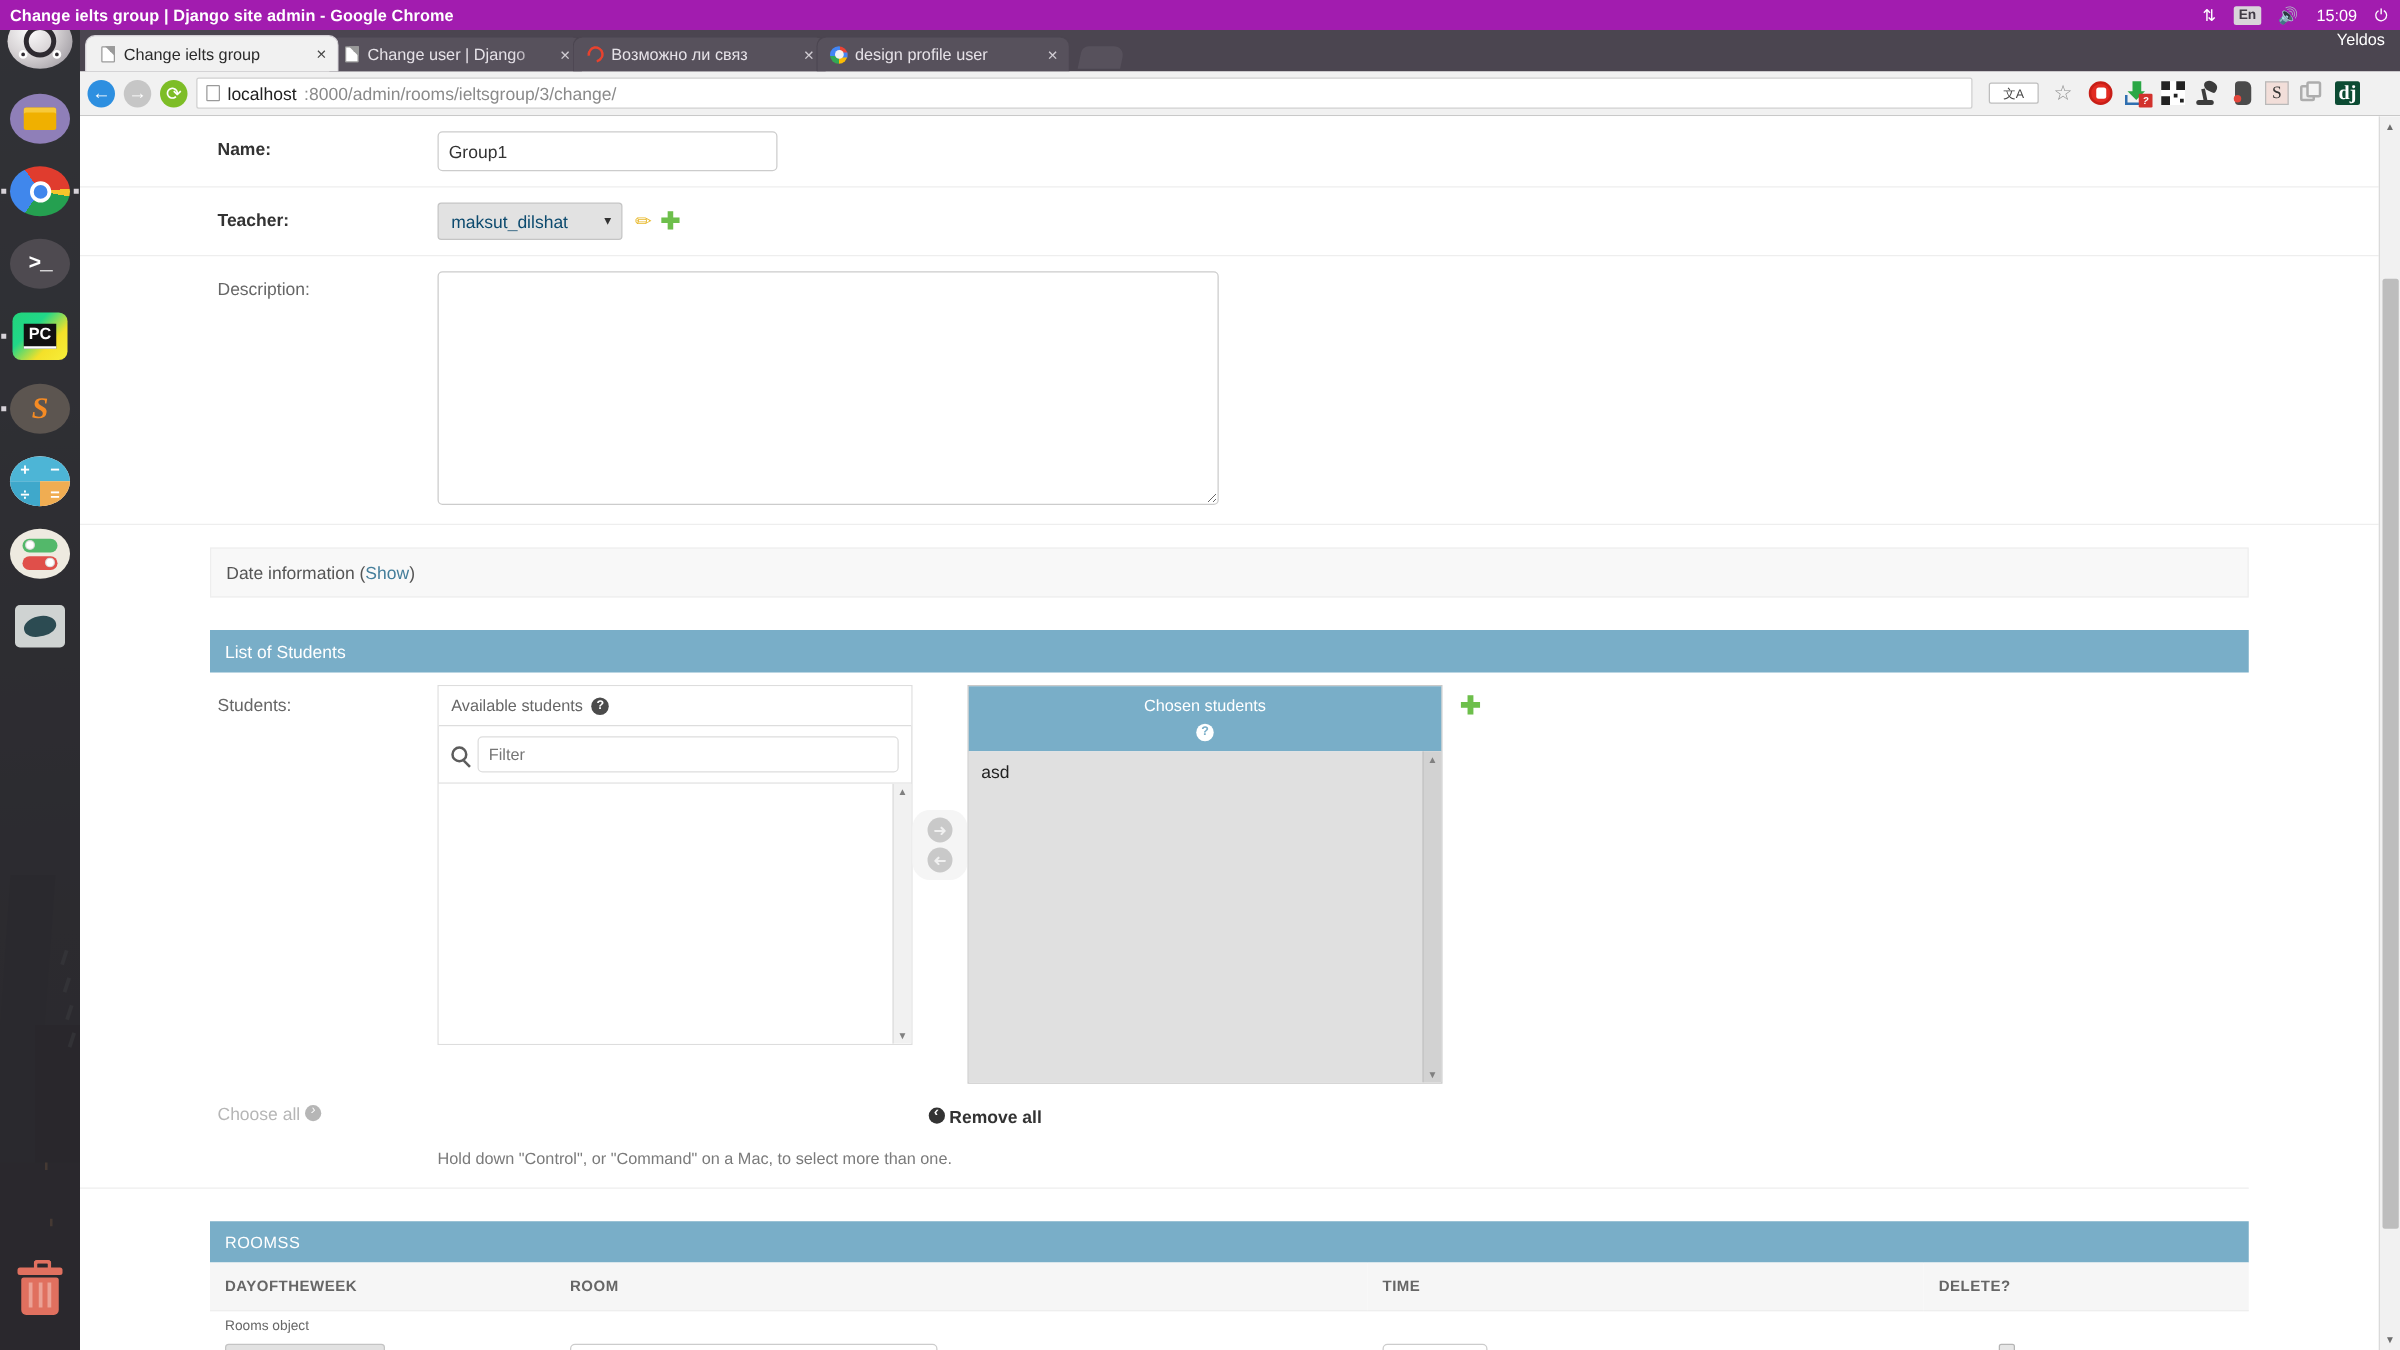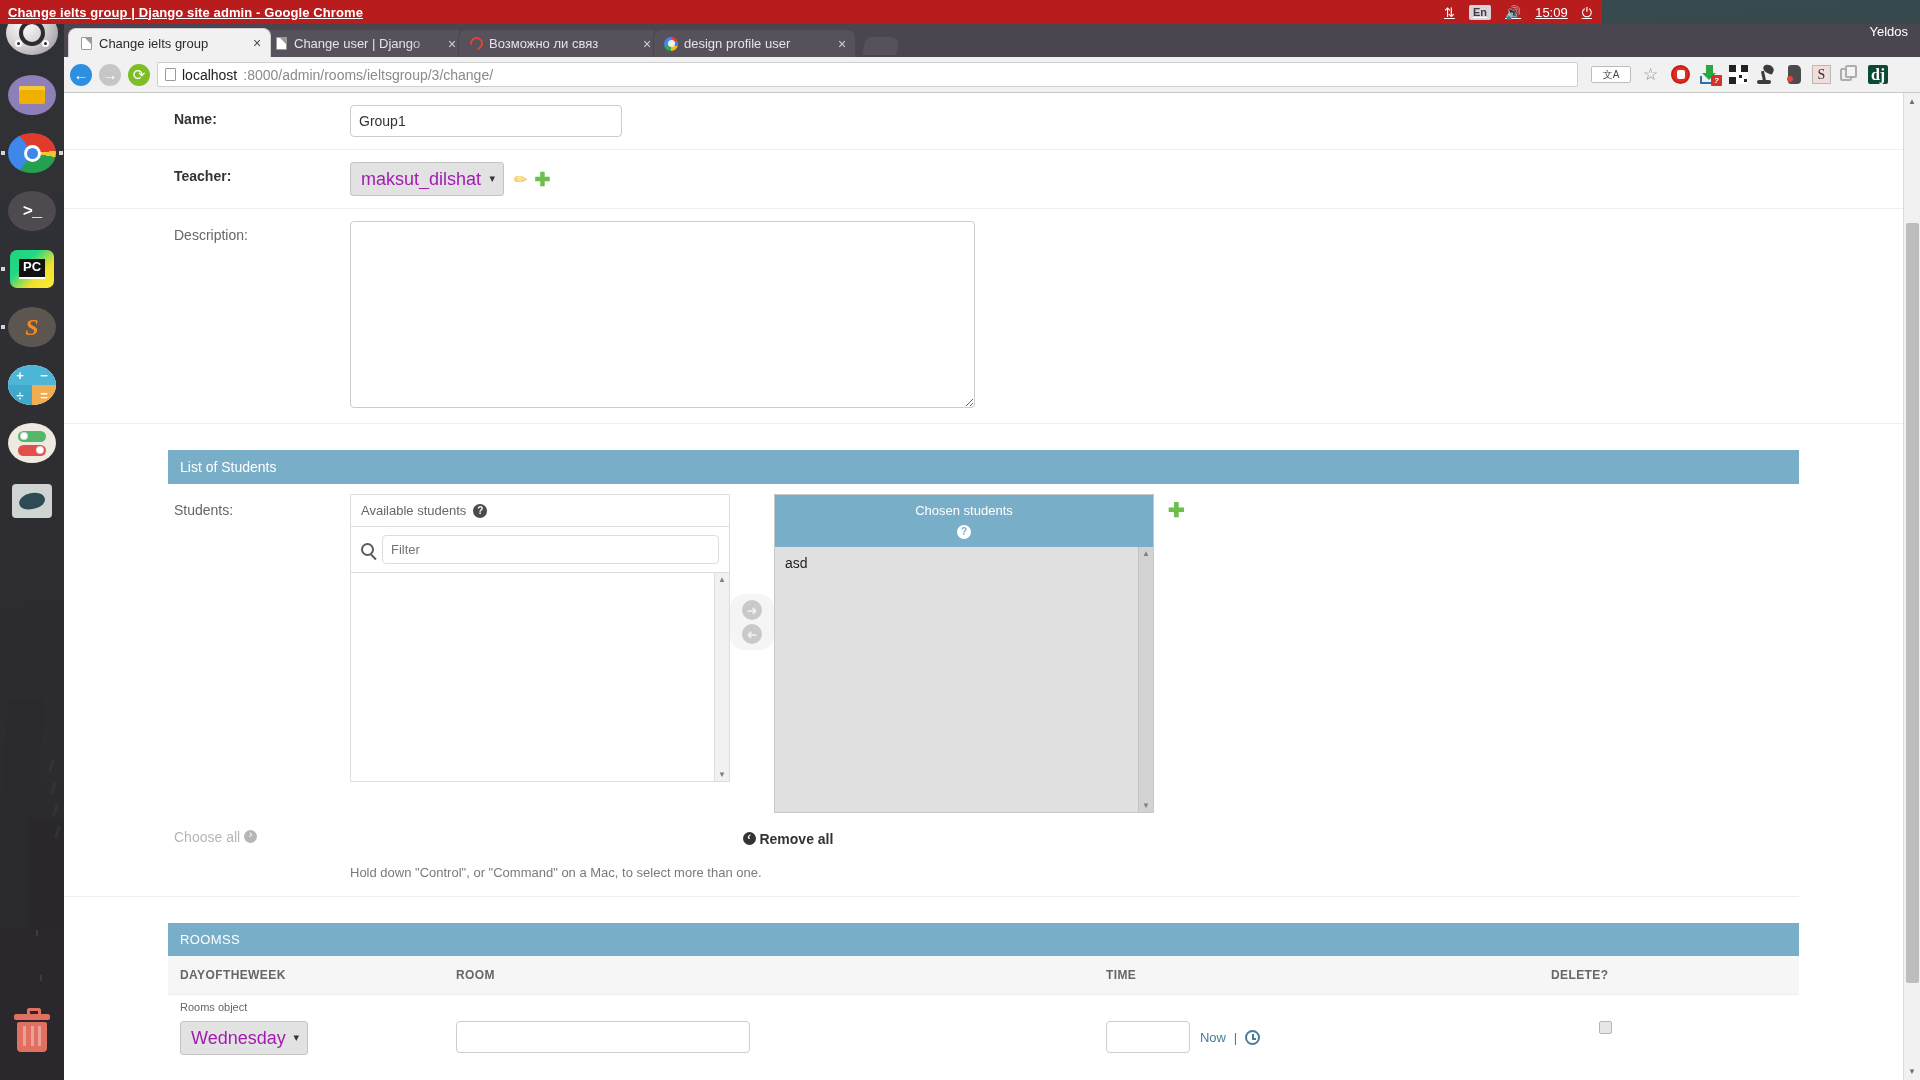--- a/index.html
+++ b/index.html
@@ -127,24 +127,24 @@
                position: relative; }
   .trash-lid { position: absolute; top: -8px; left: -3px; width: 36px; height: 6px;
                background: #e0705f; border-radius: 2px; }
   .trash-handle { position: absolute; top: -14px; left: 10px; width: 14px; height: 8px;
                   border: 3px solid #e0705f; border-bottom: none; border-radius: 3px 3px 0 0; }
   .trash-rib { position: absolute; top: 4px; width: 3px; height: 20px;
                background: rgba(255,255,255,.35); }
 
   
   #panel {
-    position: absolute; left: 0; top: 0; width: 1602px; height: 24px;
-    background: #b91c1c; z-index: 60;
+    position: absolute; left: 0; top: 0; width: 1920px; height: 24px;
+    background: #a21caf; z-index: 60;
     display: flex; align-items: center;
-    color: #fff; font-size: 13px; text-decoration: underline;
+    color: #fff; font-size: 13px;
   }
   #panel .win-title { padding-left: 8px; font-weight: bold; letter-spacing: .1px; }
   #panel .tray { margin-left: auto; display: flex; align-items: center;
                  gap: 14px; padding-right: 10px; font-size: 13px; }
   #panel .tray .kb-badge {
     background: #d9d4da; color: #403a45; font-size: 11px; font-weight: bold;
     padding: 0 4px; border-radius: 2px; line-height: 15px;
   }
   #panel .tray .clock { color: #ffffff; }
   .tray-ico { display: inline-block; line-height: 1; }
@@ -319,21 +319,21 @@
     border: 1px solid #ccc; border-radius: 4px;
     padding: 7px 8px; font-size: 14px; color: #333;
     font-family: "Liberation Sans", sans-serif;
     background: #fff;
   }
   #id_name { width: 272px; }
 
   select.sel {
     -webkit-appearance: none; appearance: none;
     background: #e2e2e2; border: 1px solid #c4c4c4; border-radius: 3px;
-    padding: 6px 21px 6px 10px; font-size: 18px; color: #a21caf;
+    padding: 6px 42px 6px 10px; font-size: 14px; color: #0c4a6e;
     font-family: "Liberation Sans", sans-serif;
   }
   .sel-wrap { position: relative; display: inline-block; }
   .sel-wrap::after {
     content: "▾"; position: absolute; right: 9px; top: 50%;
     transform: translateY(-52%); font-size: 11px; color: #333; pointer-events: none;
   }
   .pencil-ico { color: #e8b92d; font-size: 16px; margin-left: 10px; }
   .plus-ico { color: #6dbf4b; font-size: 19px; margin-left: 7px; font-weight: bold; }
 
@@ -703,20 +703,24 @@
         </div>
       </div>
 
       <div class="form-row">
         <label class="frm-label light">Description:</label>
         <div class="frm-field">
           <textarea class="ta" style=""></textarea>
         </div>
       </div>
 
+      <div class="collapse-bar">
+        <span>Date information</span>
+        <span>(</span><a href="#">Show</a><span>)</span>
+      </div>
 
       <div class="module-head">List of Students</div>
 
       <div class="selector-row">
         <label class="frm-label light" style="width:176px;flex:0 0 176px;padding-top:8px;">Students:</label>
 
         <div class="selector-wrap">
 
           <div class="selector-box">
             <div class="sbox-head">

